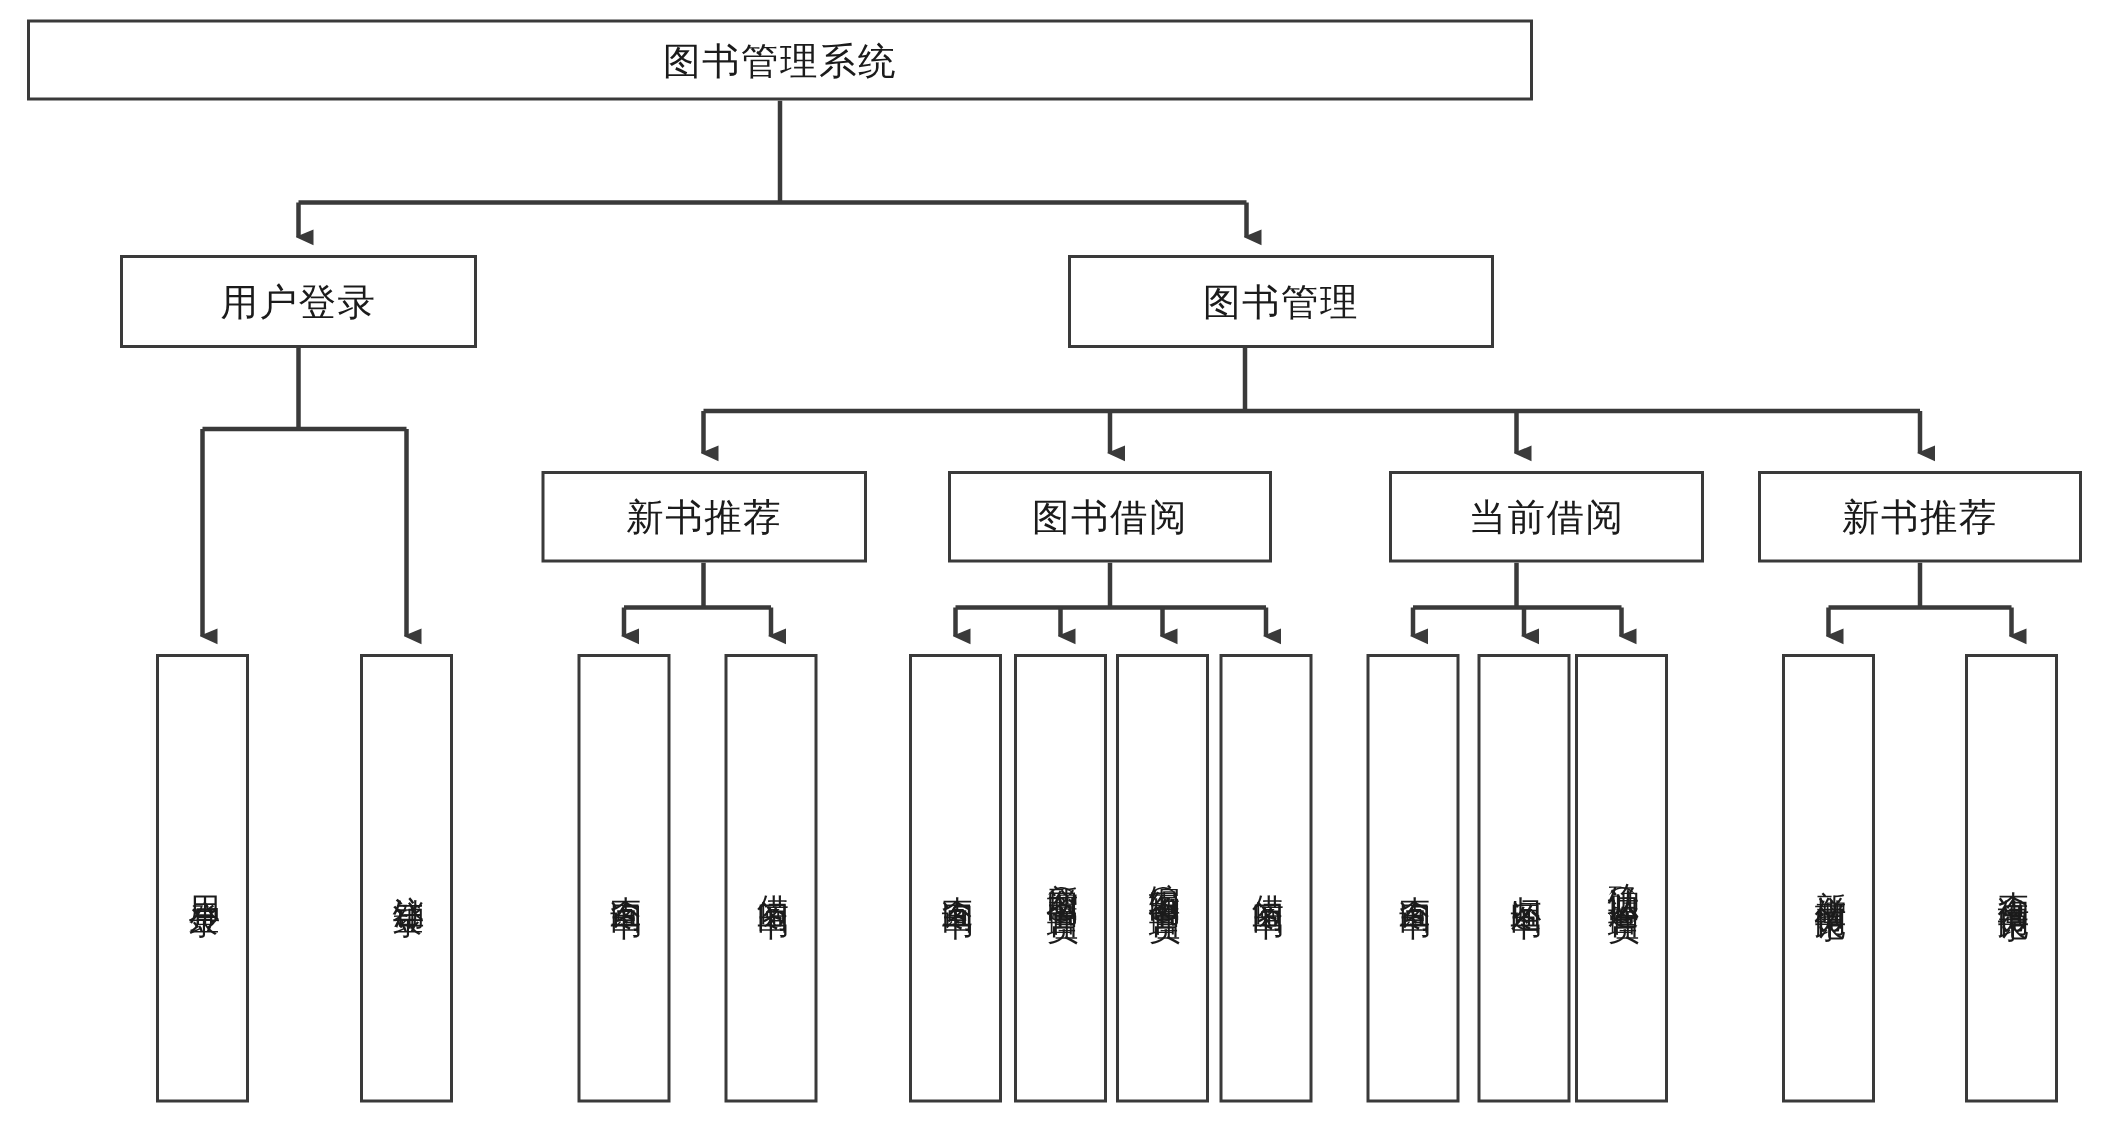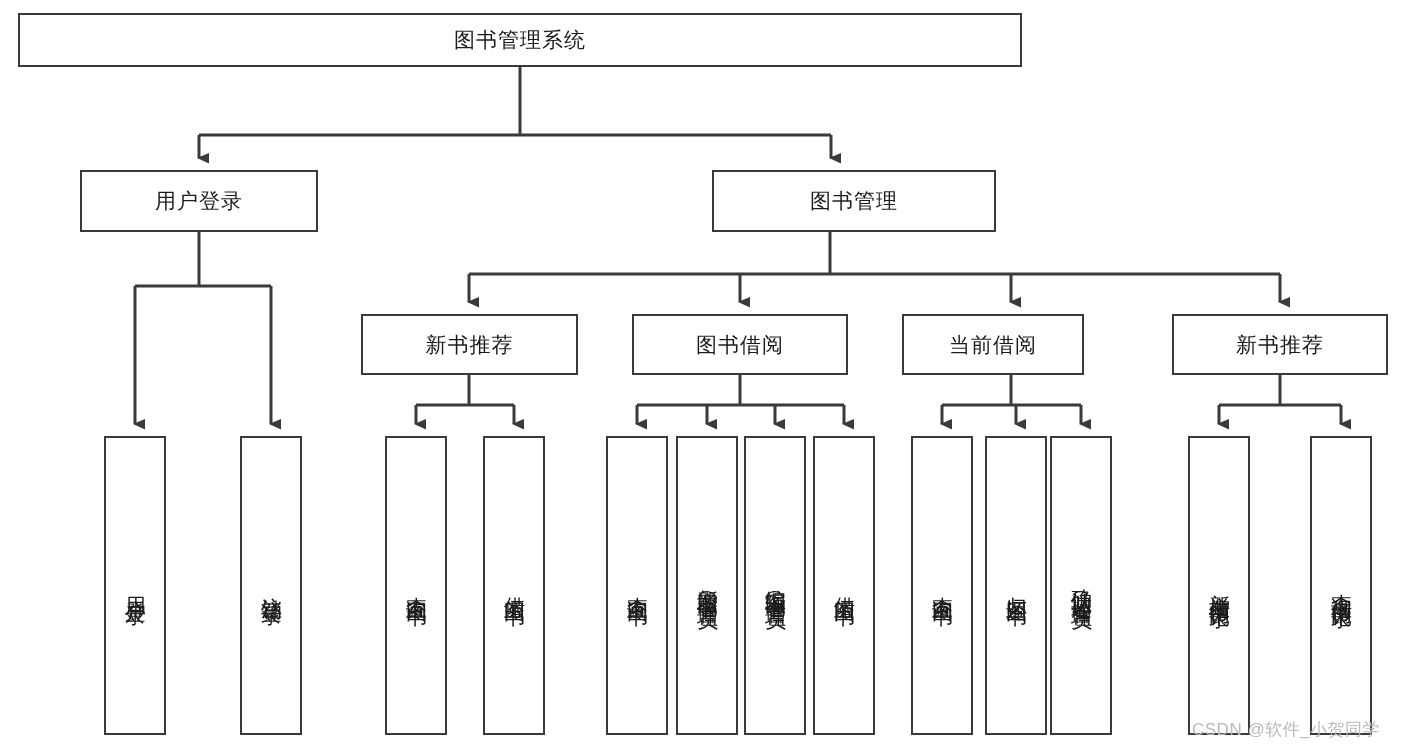--- a/index.html
+++ b/index.html
@@ -31,21 +31,21 @@
     box-sizing: border-box;
     background: #ffffff;
     border: 2px solid #3a3a3a;
     display: flex;
     align-items: center;
     justify-content: center;
     color: #1b1b1b;
     z-index: 2;
   }
   .node-h {
-    font-size: 21px;
+    font-size: 25px;
     letter-spacing: 1px;
     white-space: nowrap;
     text-align: right;
   }
   .node-v {
     writing-mode: vertical-rl;
     text-orientation: upright;
     font-size: 21px;
     line-height: 1.18;
     letter-spacing: 3px;
@@ -131,21 +131,21 @@
   <div class="node node-h" id="node-l2-1" style="left: 712px; top: 170px; width: 284px; height: 62px;">
       <span>图书管理</span>
     </div>
 
   <div class="node node-h" id="node-l3-0" style="left: 361px; top: 314px; width: 217px; height: 61px;">
       <span>新书推荐</span>
     </div>
   <div class="node node-h" id="node-l3-1" style="left: 632px; top: 314px; width: 216px; height: 61px;">
       <span>图书借阅</span>
     </div>
-  <div class="node node-h" id="node-l3-2" style="left: 902px; top: 314px; width: 182px; height: 61px;">
+  <div class="node node-h" id="node-l3-2" style="left: 926px; top: 314px; width: 210px; height: 61px;">
       <span>当前借阅</span>
     </div>
   <div class="node node-h" id="node-l3-3" style="left: 1172px; top: 314px; width: 216px; height: 61px;">
       <span>新书推荐</span>
     </div>
 
   <div class="node node-v" id="node-leaf-0" style="left: 104px; top: 436px; width: 62px; height: 299px;">
       <span class="vtext">用户登录</span>
     </div>
   <div class="node node-v" id="node-leaf-1" style="left: 240px; top: 436px; width: 62px; height: 299px;">
@@ -178,15 +178,14 @@
   <div class="node node-v" id="node-leaf-10" style="left: 1050px; top: 436px; width: 62px; height: 299px;">
       <span class="vtext">确认归还（管理员）</span>
     </div>
   <div class="node node-v" id="node-leaf-11" style="left: 1188px; top: 436px; width: 62px; height: 299px;">
       <span class="vtext">新增借阅记录</span>
     </div>
   <div class="node node-v" id="node-leaf-12" style="left: 1310px; top: 436px; width: 62px; height: 299px;">
       <span class="vtext">查询借阅记录</span>
     </div>
 
-  <div class="watermark" id="watermark" style="left: 1192px; top: 718px;">CSDN @软件_小贺同学</div>
 
 </div>
 
 </body></html>

